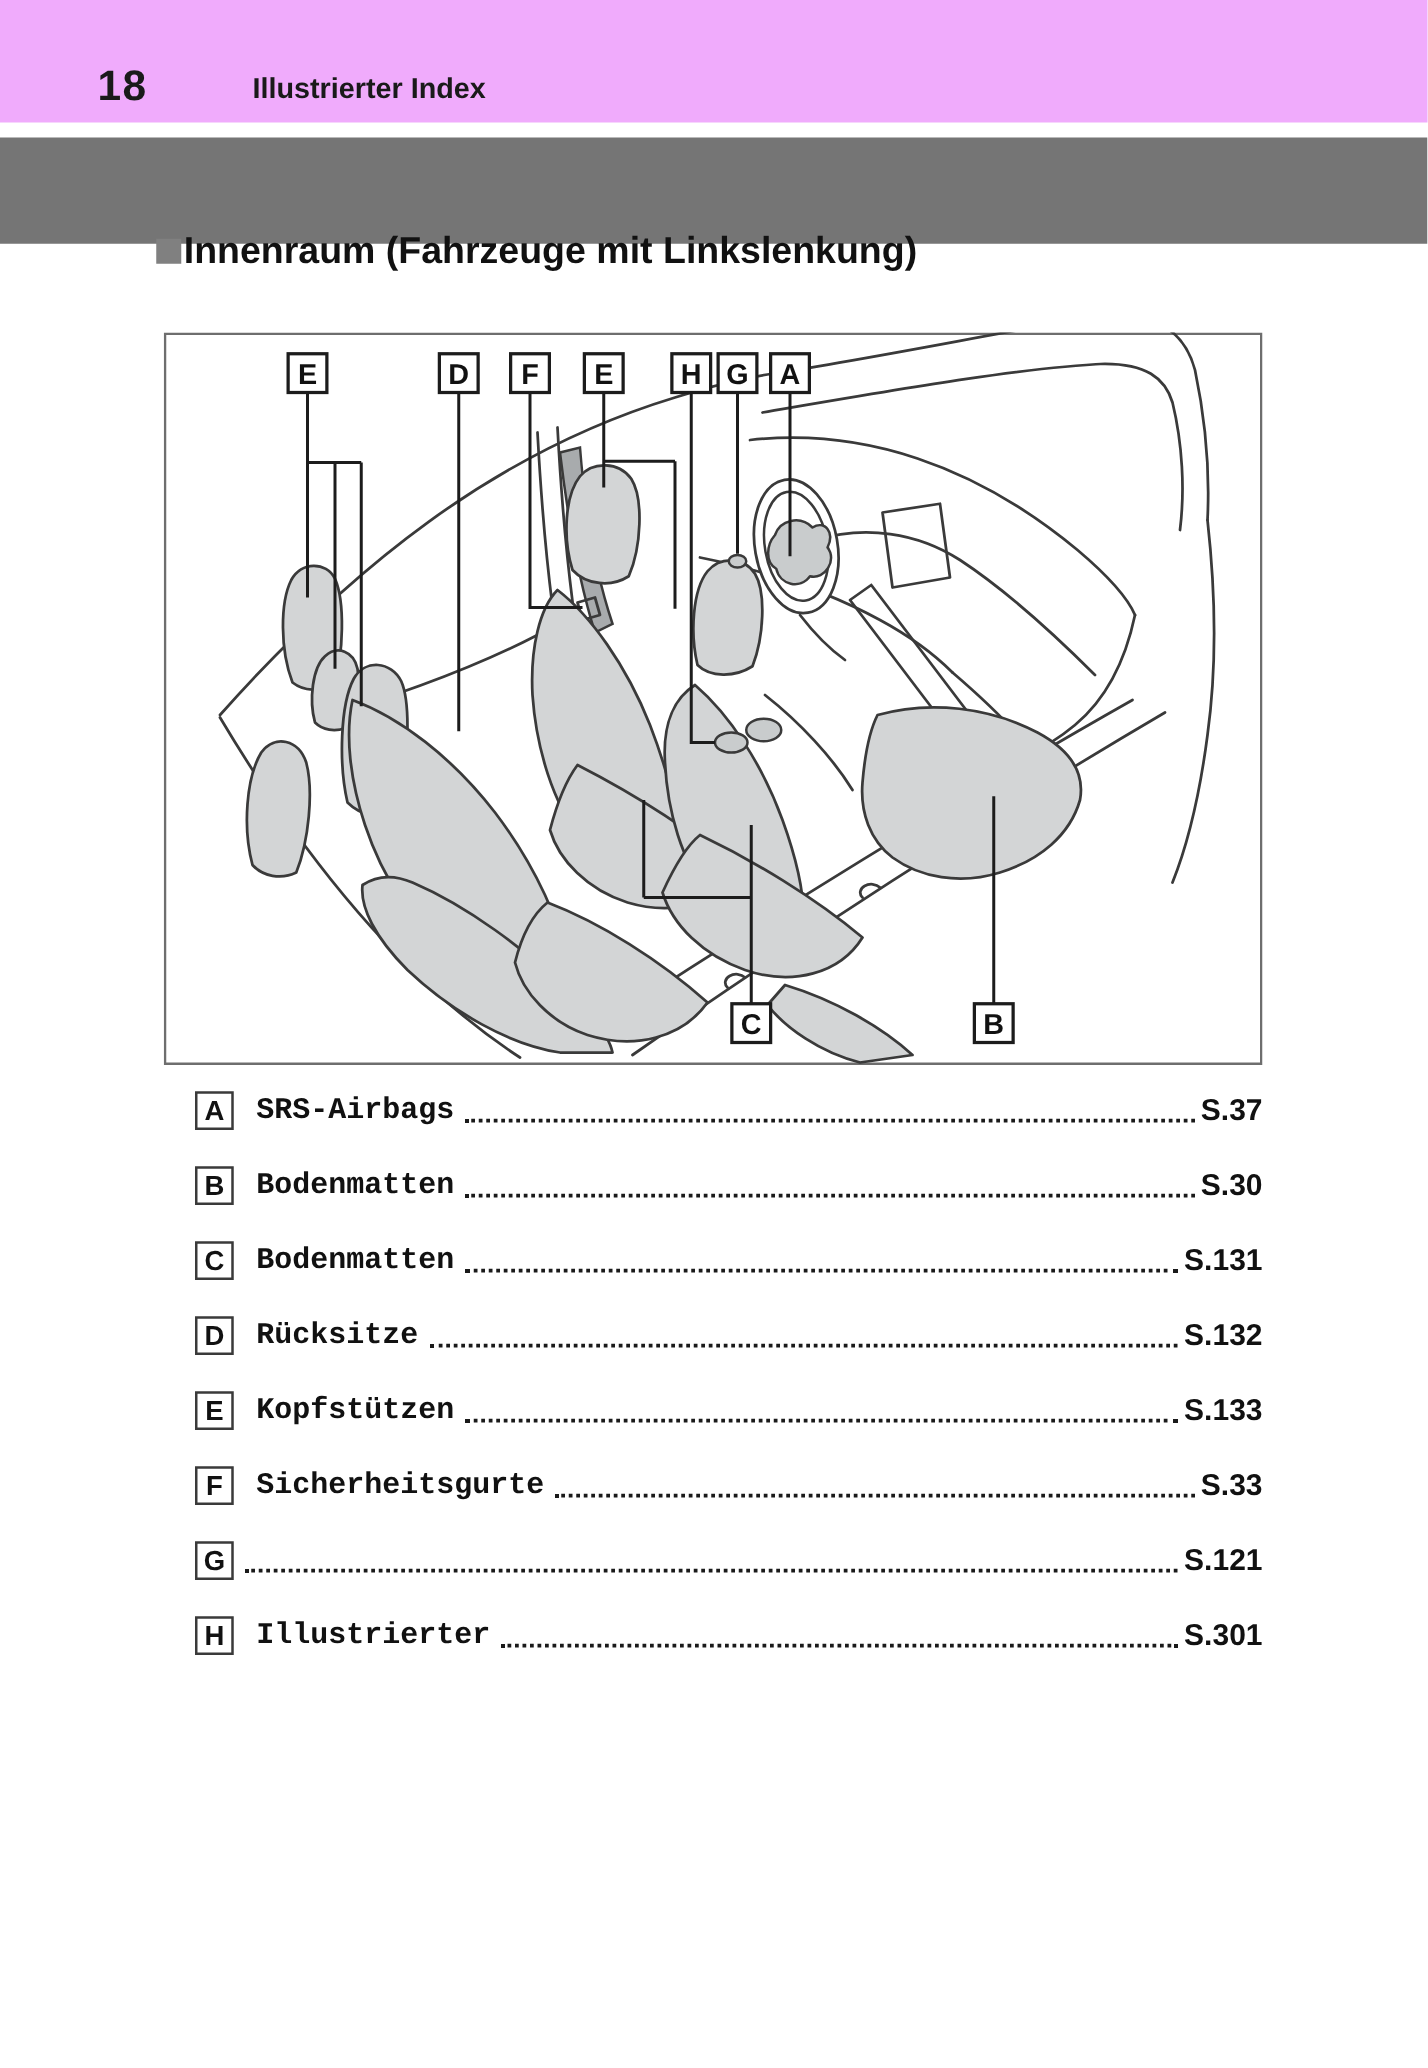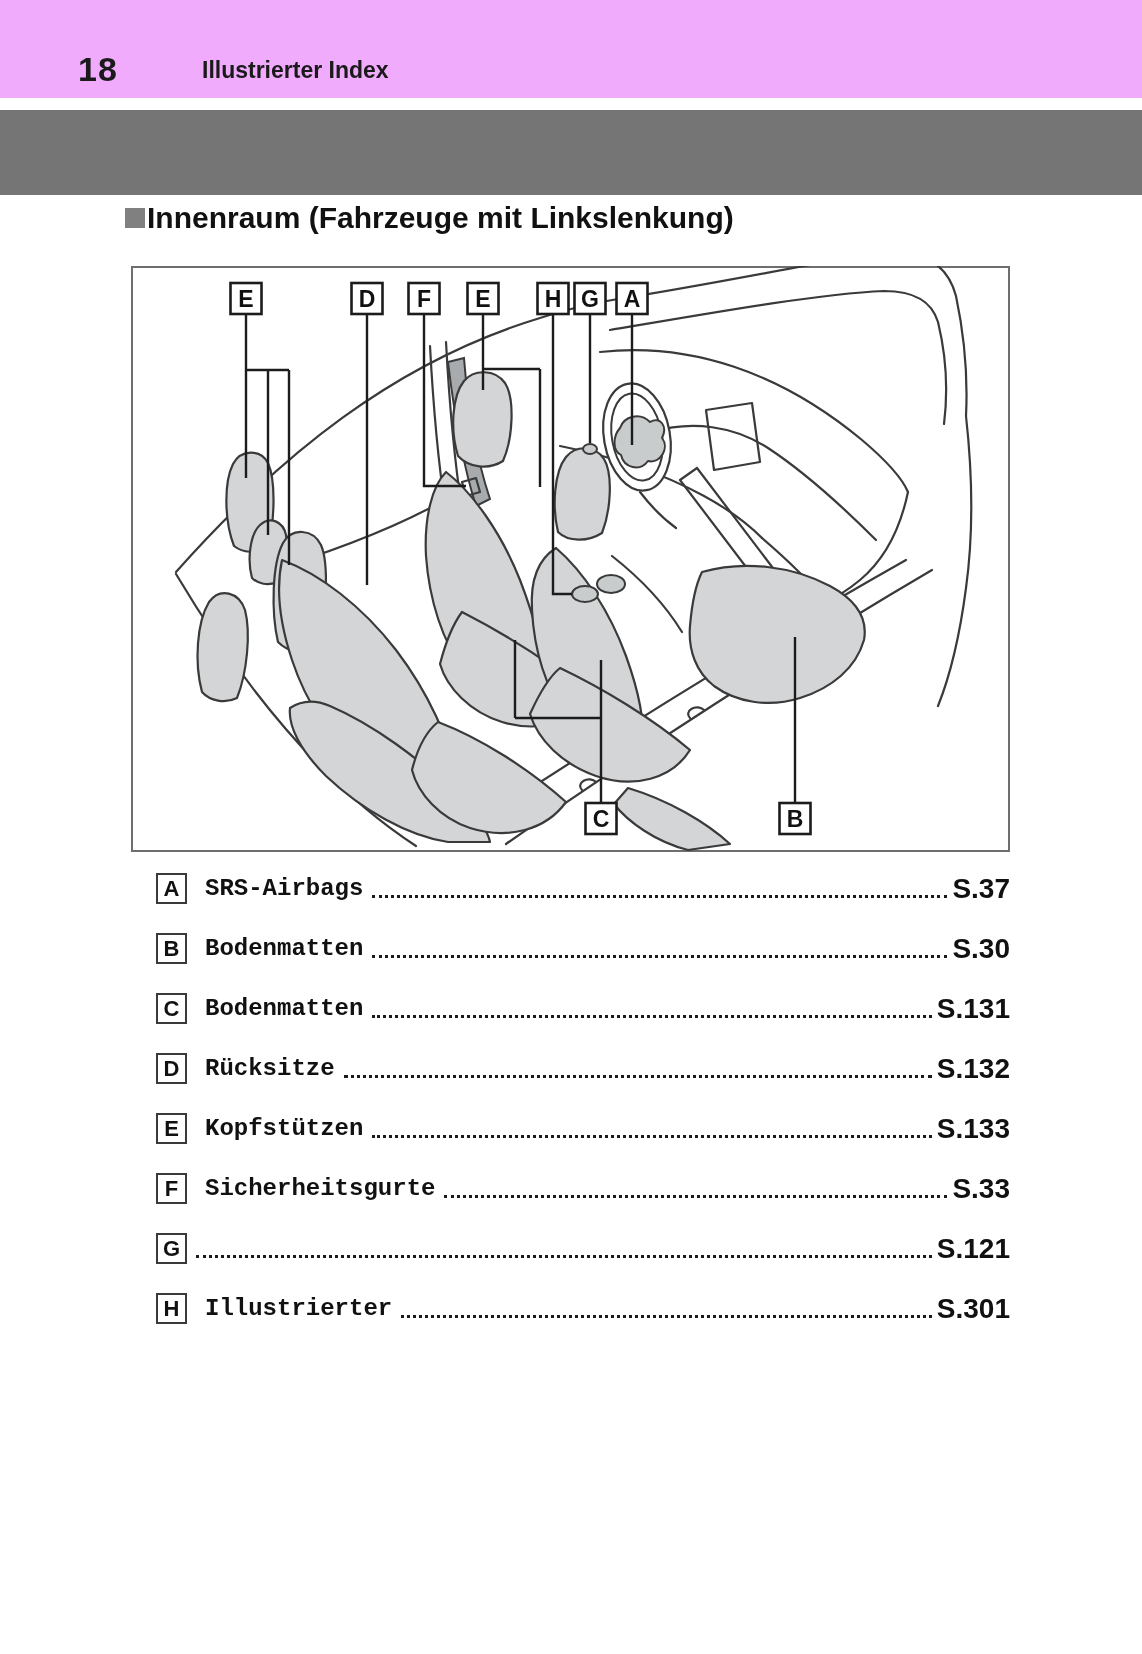--- a/index.html
+++ b/index.html
@@ -7,40 +7,40 @@
     width:1142px;height:1654px;position:relative;overflow:hidden;
     font-family:"Liberation Sans","DejaVu Sans",sans-serif;color:#111;
   }
   
   .top-band{position:absolute;left:0;top:0;width:1142px;height:98px;background:#f0abfc;padding-left:28px;}
   .page-number{position:absolute;left:78px;top:50px;font-size:34px;font-weight:bold;color:#1a1a1a;letter-spacing:1px;}
   .chapter-title{position:absolute;left:202px;top:57px;font-size:23px;font-weight:bold;color:#1a1a1a;text-align:center;}
   
   .gray-banner{position:absolute;left:0;top:110px;width:1142px;height:85px;background:#757575;}
   
-  .section-heading{position:absolute;left:125px;top:201px;display:flex;align-items:flex-start;}
+  .section-heading{position:absolute;left:125px;top:184px;display:flex;align-items:flex-start;}
   .section-bullet{width:20px;height:20px;background:#808080;margin-top:7px;flex:0 0 auto;}
   .section-title{font-size:30px;font-weight:bold;color:#111;margin-left:2px;white-space:nowrap;}
   
   .figure-wrap{position:absolute;left:131px;top:266px;width:879px;height:587px;}
   svg{display:block;}
   .carline{fill:none;stroke:#3a3a3a;stroke-width:2.2;stroke-linecap:round;stroke-linejoin:round;}
   .seat{fill:#d3d5d6;stroke:#3a3a3a;stroke-width:2.2;stroke-linejoin:round;}
   .softgray{fill:#c9cccd;stroke:#3a3a3a;stroke-width:2;stroke-linejoin:round;}
   .leader{fill:none;stroke:#1c1c1c;stroke-width:2.4;}
   .callout-box{fill:#ffffff;stroke:#1c1c1c;stroke-width:2.6;}
   .callout-letter{font-family:"Liberation Sans","DejaVu Sans",sans-serif;font-size:23px;font-weight:bold;fill:#111;text-anchor:middle;}
   
   .index-list{position:absolute;left:156px;top:873px;width:854px;}
   .index-row{position:absolute;left:0;width:854px;height:31px;display:flex;align-items:center;}
   .letter-box{flex:0 0 auto;width:27px;height:27px;border:2px solid #3a3a3a;background:#fff;
     display:flex;align-items:center;justify-content:center;font-size:22px;font-weight:bold;color:#111;}
   .row-label{flex:0 0 auto;margin-left:18px;font-size:24px;font-weight:bold;white-space:nowrap;color:#111;font-family:Liberation Mono, monospace;}
   .dots{flex:1 1 auto;height:0;border-bottom:3.4px dotted #1a1a1a;align-self:flex-end;margin:0 5px 6px 9px;}
-  .row-page{flex:0 0 auto;font-size:28px;font-weight:bold;white-space:nowrap;color:#111;}
+  .row-page{flex:0 0 auto;font-size:24px;font-weight:bold;white-space:nowrap;color:#111;}
 </style>
 </head>
 <body>
 
 <div class="top-band">
   <div class="page-number">18</div>
   <div class="chapter-title">Illustrierter Index</div>
 </div>
 
 <div class="gray-banner"></div>

